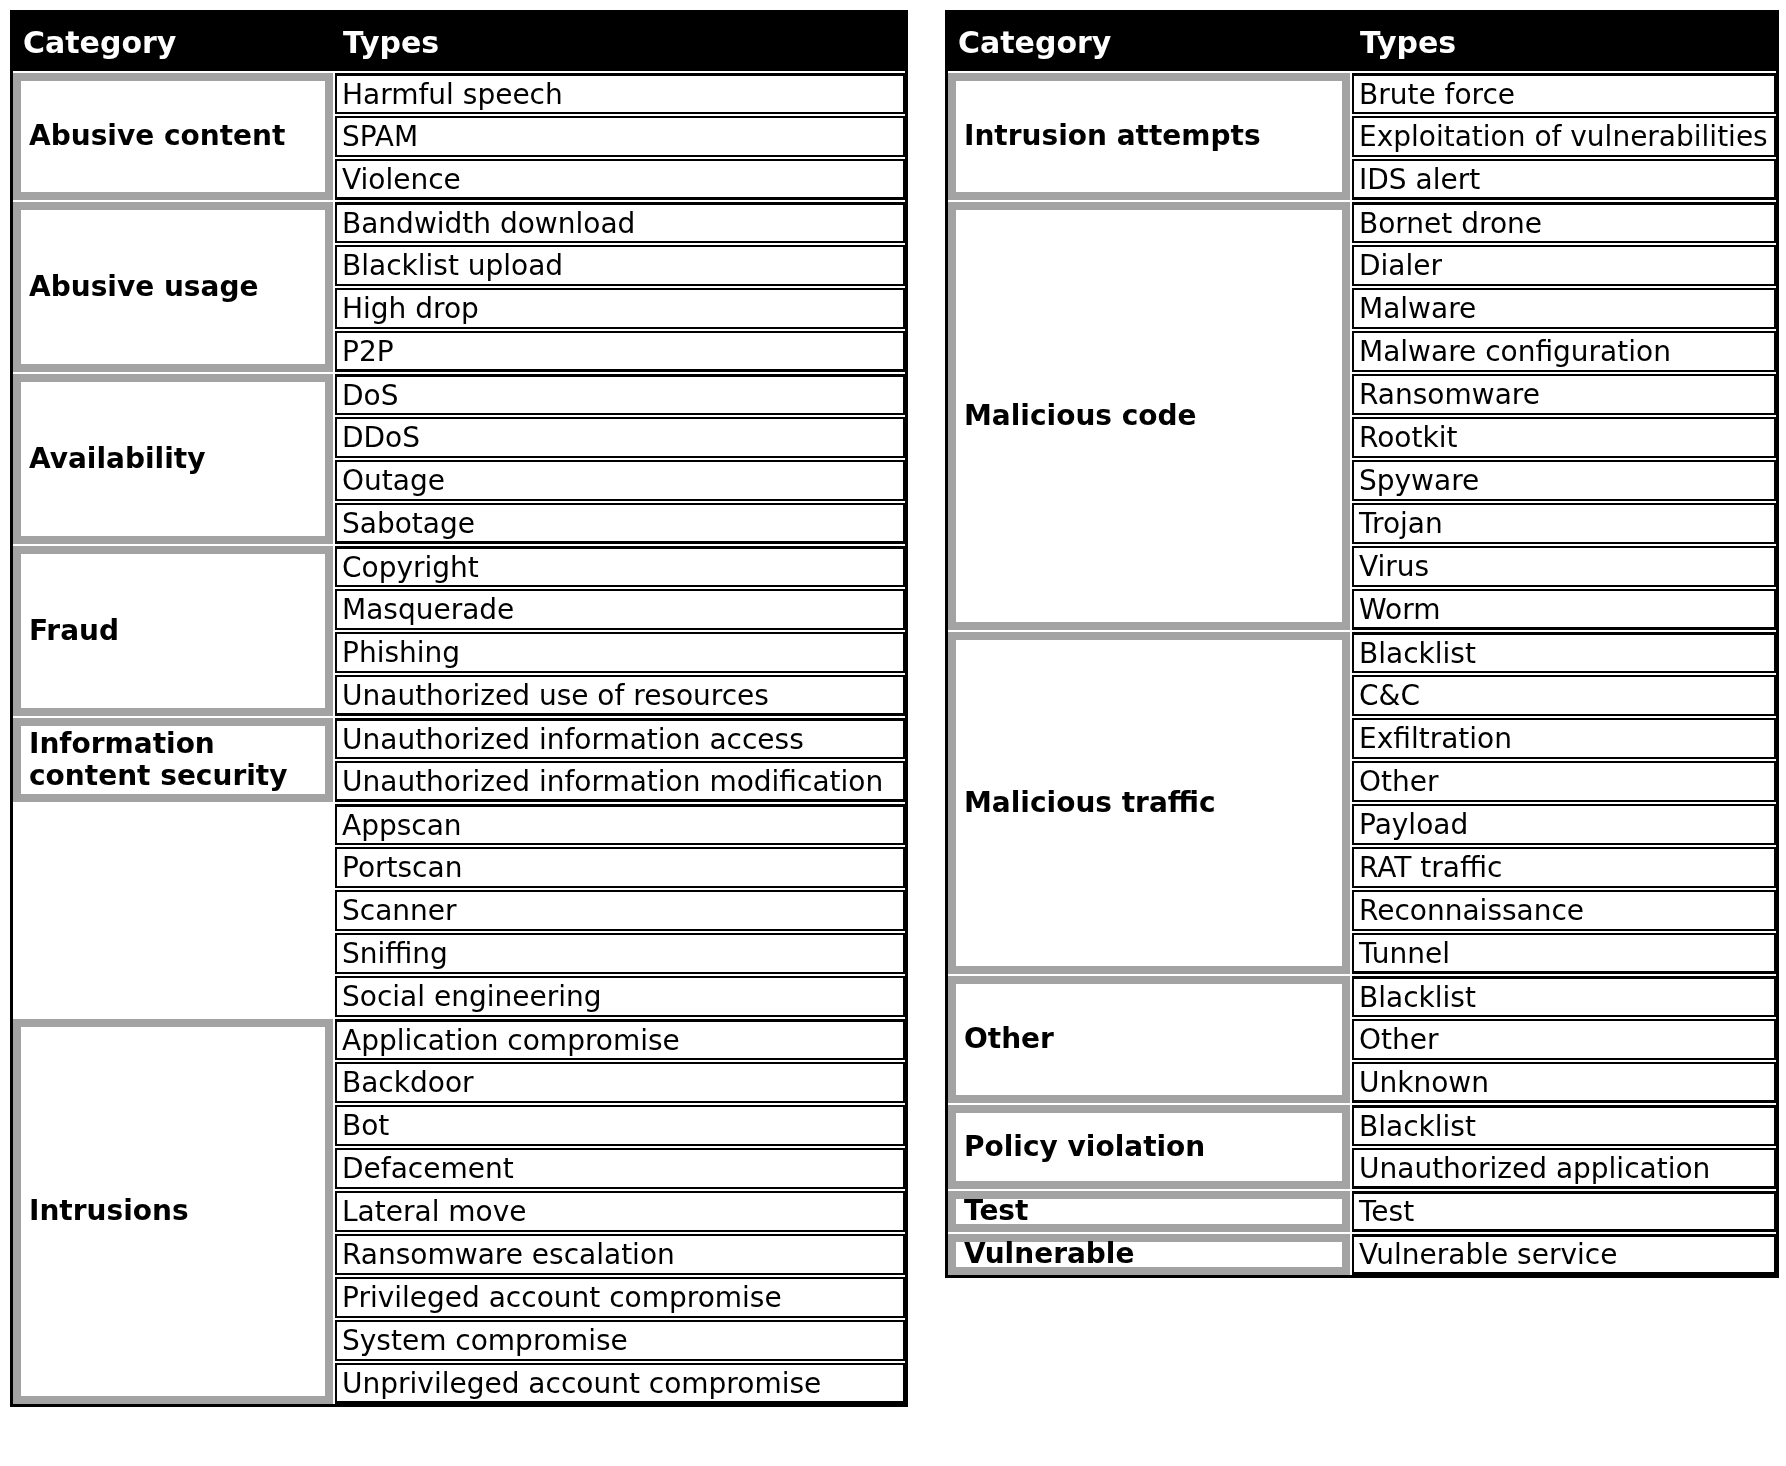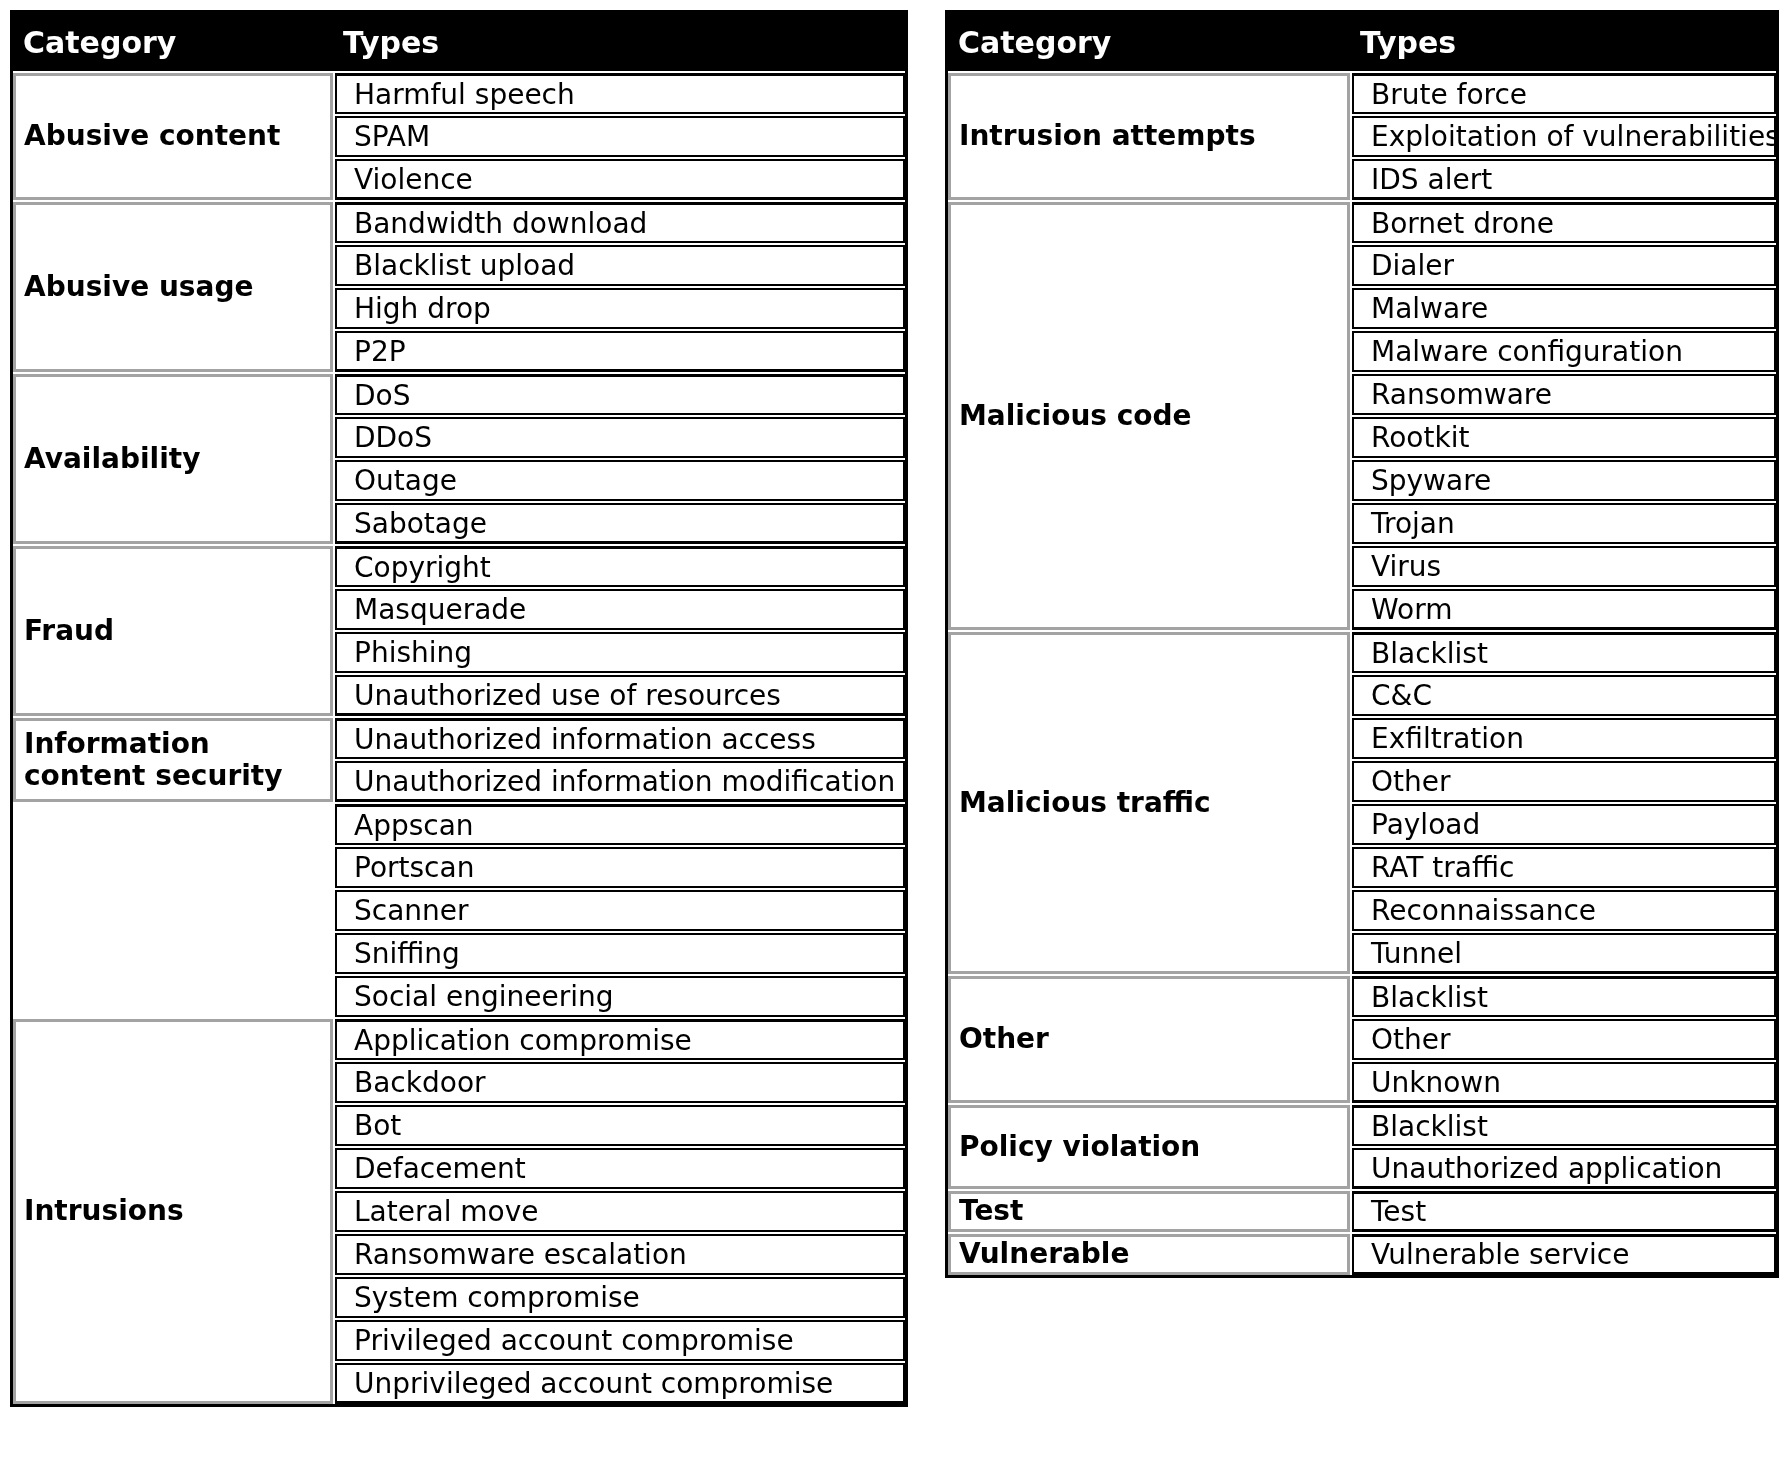--- a/index.html
+++ b/index.html
@@ -45,38 +45,38 @@
     transform: translateY(-50%);
     color: #ffffff;
     font-weight: 700;
     font-size: 30px;
     white-space: nowrap;
   }
   .hdr .hdr-cat { left: 10px; }
   .hdr .hdr-types { left: var(--types-x); }
   .cat {
     grid-column: 1;
-    border: 3px solid #a3a3a3;
+    border: 8px solid #a3a3a3;
     box-sizing: border-box;
     display: flex;
     align-items: center;
     padding-left: 8px;
     padding-right: 6px;
     font-weight: 700;
     font-size: 28px;
     line-height: 1.15;
     background: #ffffff;
   }
   .typ {
     grid-column: 2;
     border: 2px solid #000000;
     box-sizing: border-box;
     display: flex;
     align-items: center;
-    padding-left: 17px;
+    padding-left: 5px;
     font-size: 28px;
     white-space: nowrap;
     overflow: hidden;
     background: #ffffff;
   }
   .typ.sec-first { border-top-width: 3px; }
   .typ.sec-last { border-bottom-width: 3px; }
 </style>
 </head>
 <body>
@@ -114,22 +114,22 @@
       <div class="typ">Scanner</div>
       <div class="typ">Sniffing</div>
       <div class="typ">Social engineering</div>
       <div class="cat" style="grid-row: span 9;">Intrusions</div>
       <div class="typ sec-first">Application compromise</div>
       <div class="typ">Backdoor</div>
       <div class="typ">Bot</div>
       <div class="typ">Defacement</div>
       <div class="typ">Lateral move</div>
       <div class="typ">Ransomware escalation</div>
+      <div class="typ">Privileged account compromise</div>
       <div class="typ">System compromise</div>
-      <div class="typ">Privileged account compromise</div>
       <div class="typ sec-last">Unprivileged account compromise</div>
     </div>
   <div id="tbl-1" class="tbl">
       <div class="hdr">
         <span class="hdr-cat">Category</span>
         <span class="hdr-types">Types</span>
       </div>
       <div class="cat" style="grid-row: span 3;">Intrusion attempts</div>
       <div class="typ sec-first">Brute force</div>
       <div class="typ">Exploitation of vulnerabilities</div>

